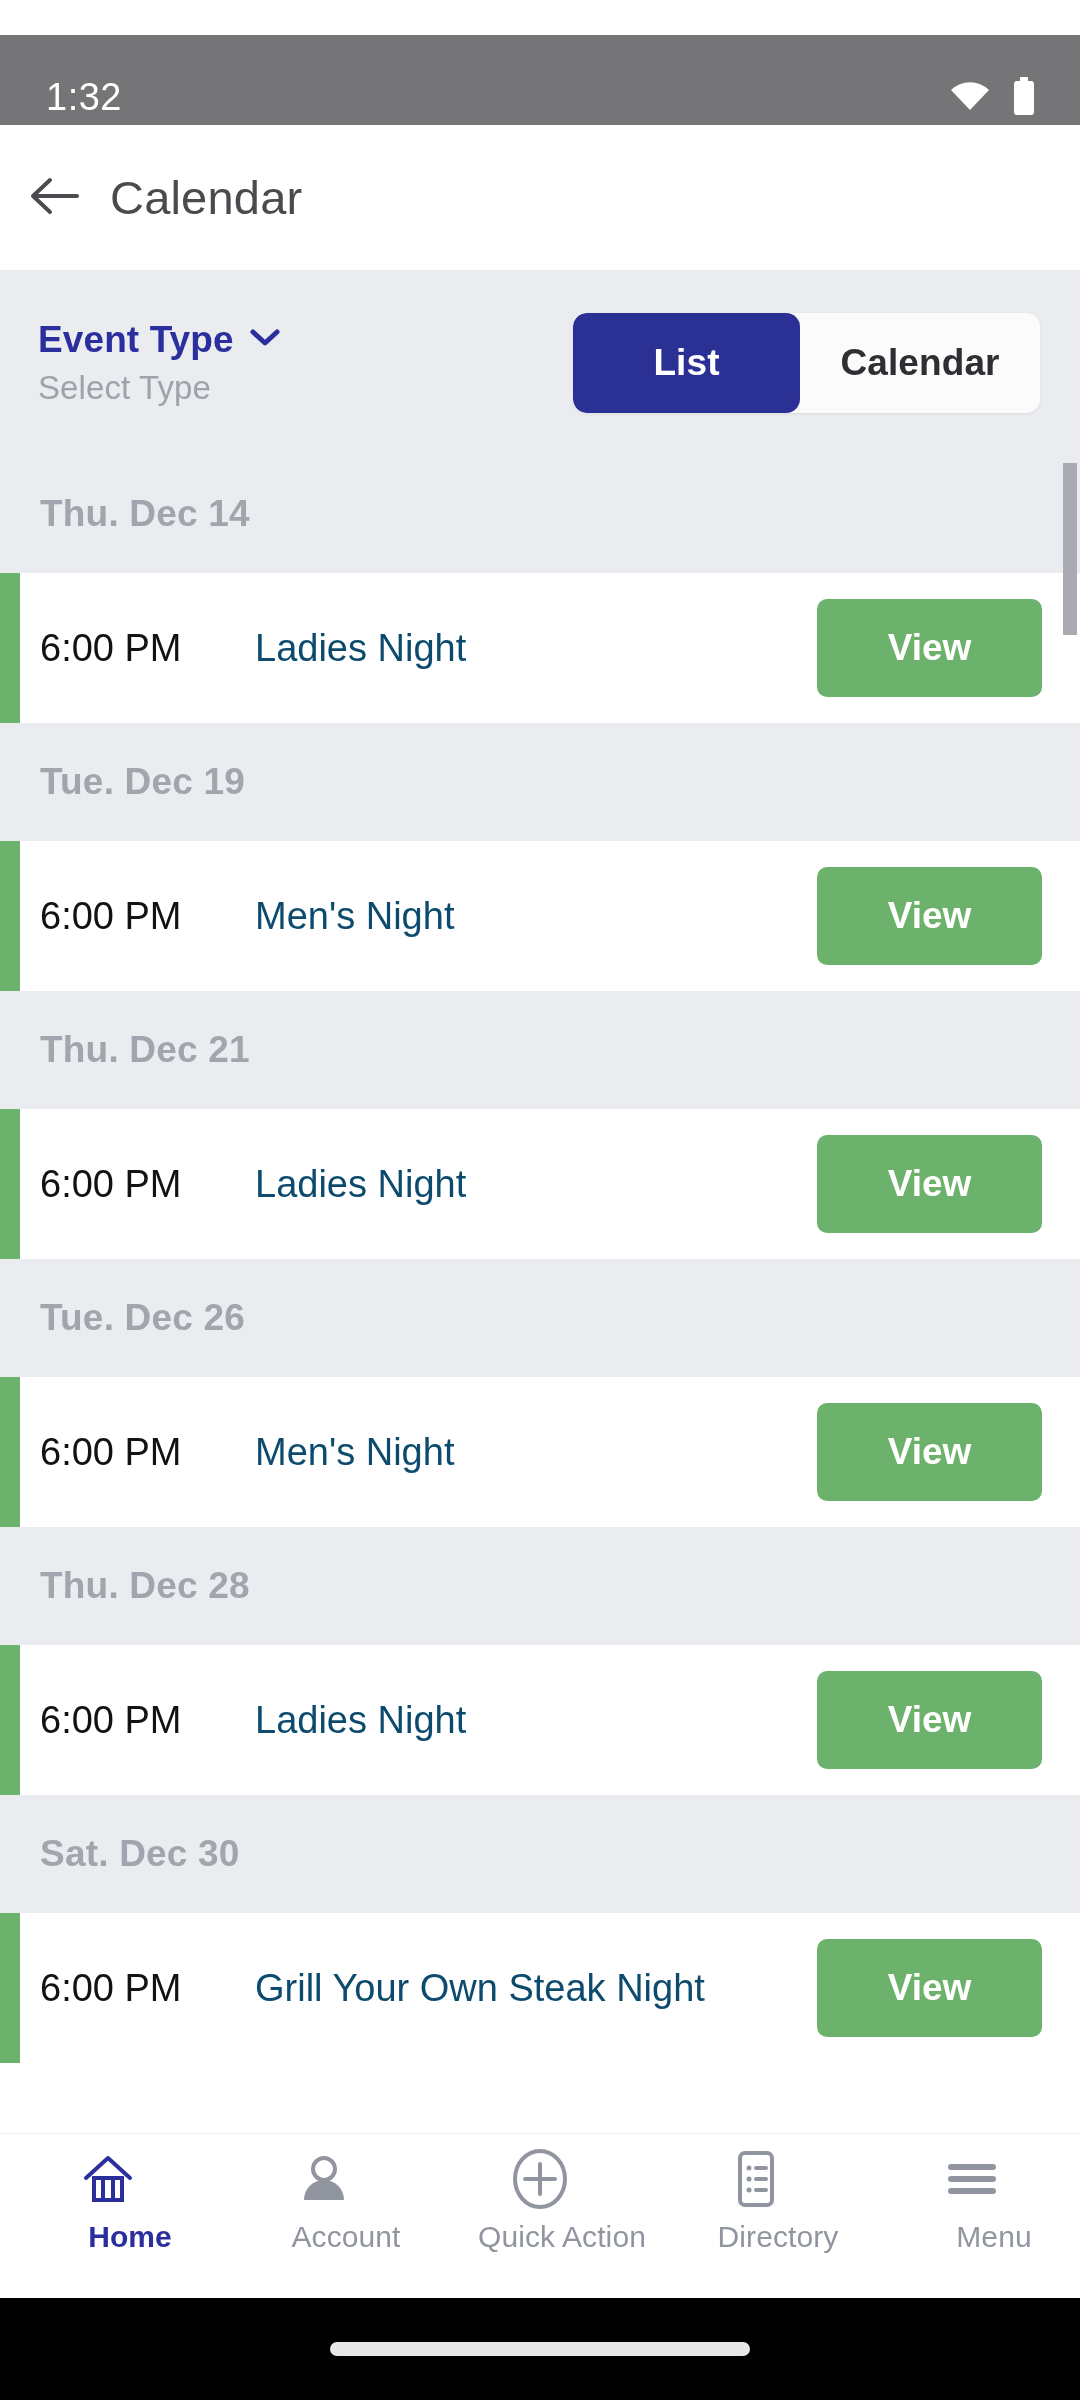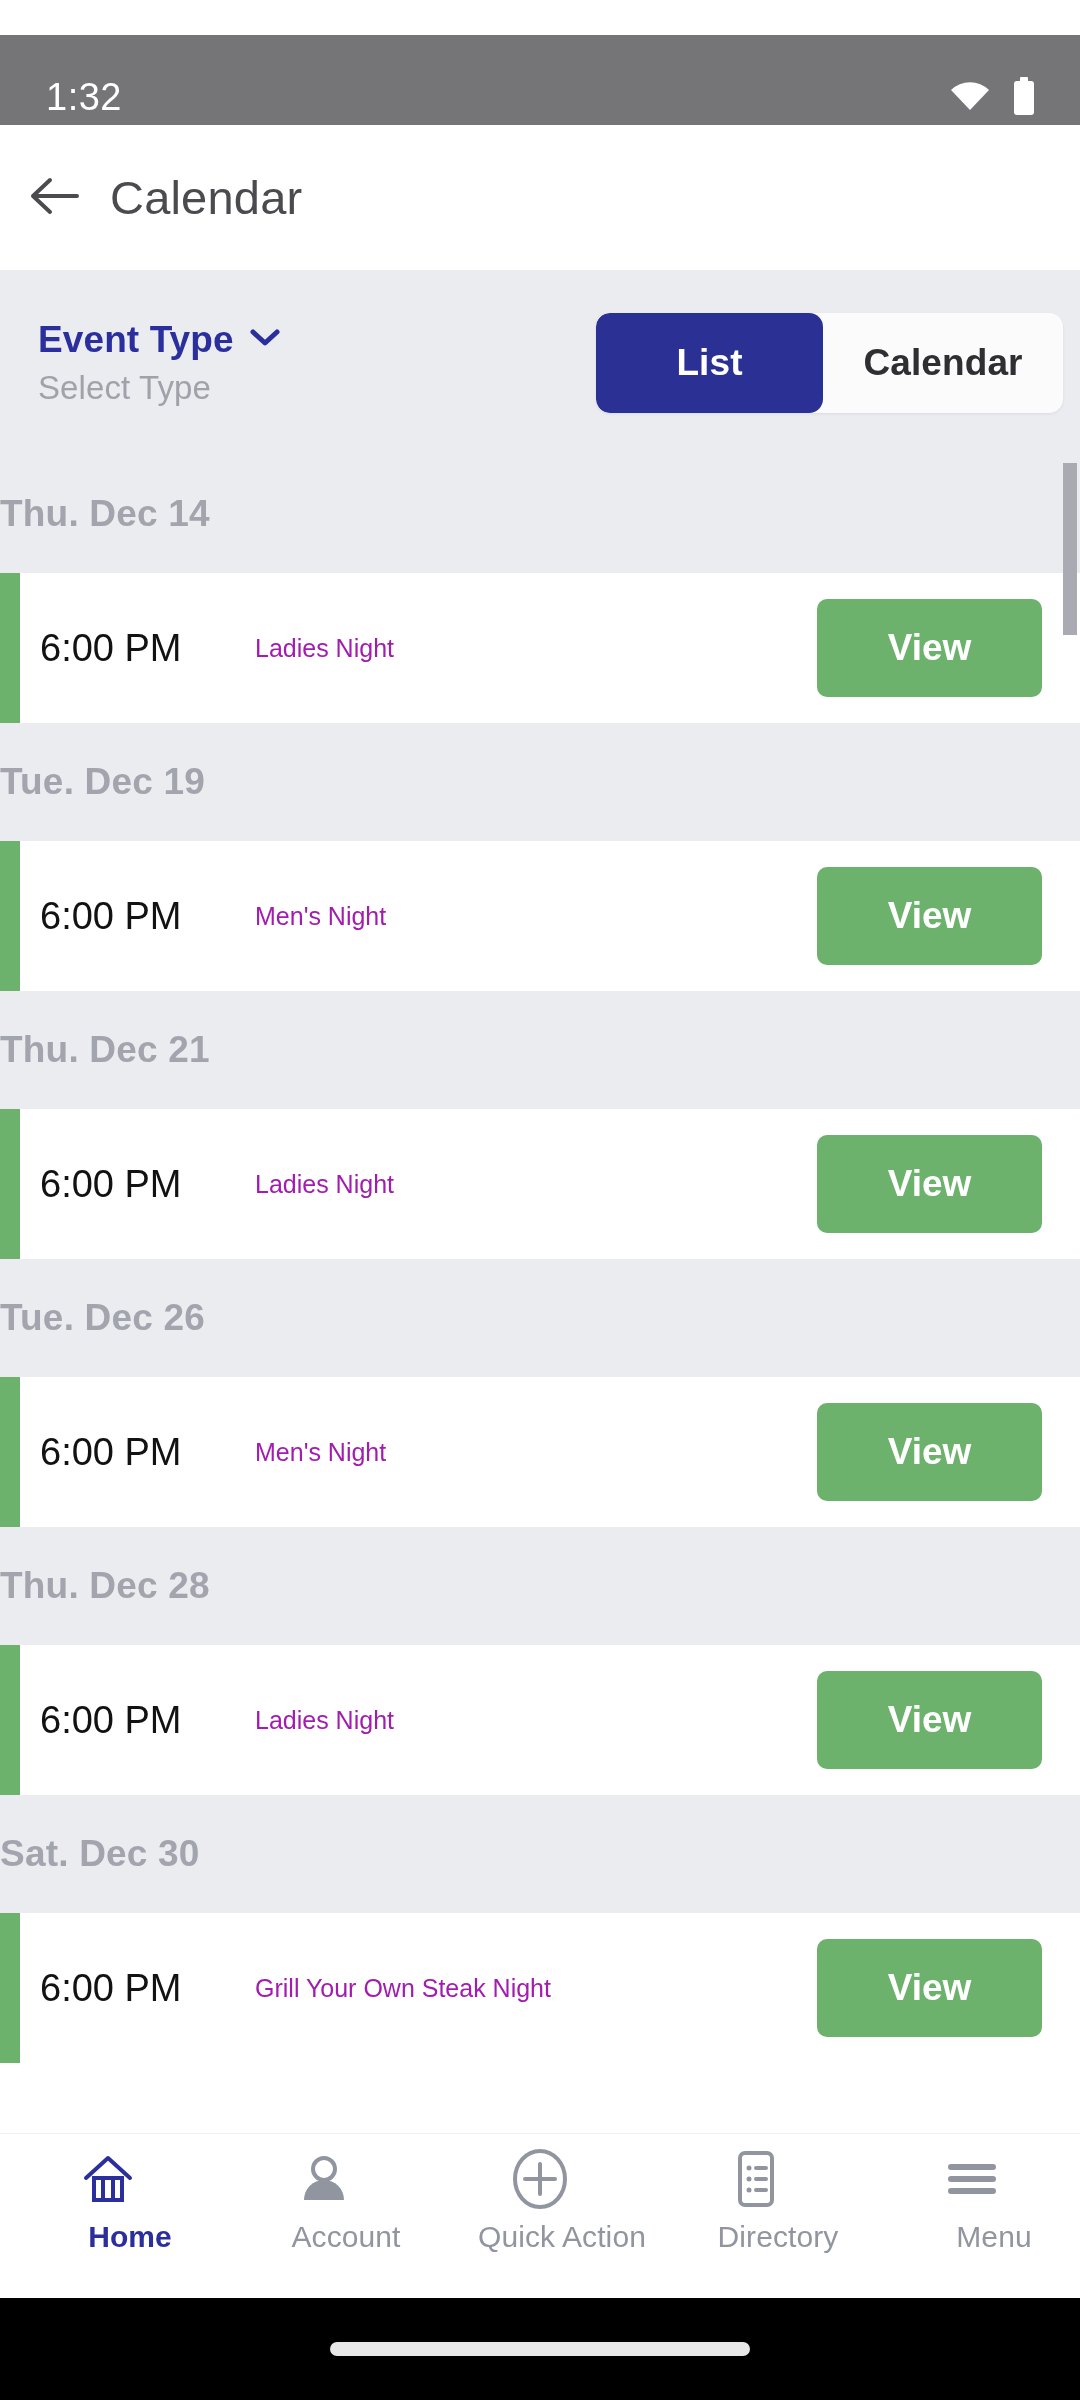--- a/index.html
+++ b/index.html
@@ -30,21 +30,21 @@
   .back-btn { width:110px; display:flex; align-items:center; justify-content:center; }
   .appbar-title {
     font-size:47px; color:#4b4b4f; letter-spacing:0.2px;
   }
 
   
   .filterbar {
     position:absolute; left:0; top:270px; width:1080px; height:185px;
     background:#ebecf0;
     display:flex; align-items:center; justify-content:space-between;
-    padding:0 17px 0 38px;
+    padding:0 40px 0 38px;
   }
   .evt-type-wrap { display:flex; flex-direction:column; gap:8px; }
   .evt-type-row { display:flex; align-items:center; gap:16px; }
   .evt-type-label {
     font-size:37px; font-weight:bold; color:#2b2f9e; letter-spacing:0.1px;
   }
   .evt-type-sub { font-size:33px; color:#a0a2ab; letter-spacing:0.1px; }
 
   .toggle {
     display:flex; background:#fbfbfc; border-radius:14px; overflow:hidden;
@@ -57,33 +57,33 @@
   .toggle-opt.active {
     width:227px; background:#2b3095; color:#ffffff; font-weight:bold;
     border-radius:14px;
   }
   .toggle-opt.inactive { width:240px; color:#2e2e33; font-weight:bold; }
 
   
   .list { position:absolute; left:0; top:455px; width:1080px; height:1720px; overflow:hidden; }
   .date-header {
     position:relative; height:118px; background:#ebecf0;
-    display:flex; align-items:center; 
+    display:flex; align-items:center; padding-left:40px;
   }
   .date-header-text { font-size:37px; font-weight:bold; color:#a3a5ae; letter-spacing:0.2px; }
   .event-row {
     position:relative; height:150px; background:#ffffff;
     display:flex; align-items:center; padding-left:40px; padding-right:38px;
   }
   .event-accent {
     position:absolute; left:0; top:0; width:20px; height:100%;
     background:#6cb26c;
   }
   .event-time { font-size:38px; color:#121212; width:215px; flex:0 0 auto; }
-  .event-title { font-size:25px; color:#a21caf; flex:1 1 auto; white-space:nowrap; }
+  .event-title { font-size:38px; color:#0c4a6e; flex:1 1 auto; white-space:nowrap; }
   .view-btn {
     flex:0 0 auto; width:225px; height:98px;
     background:#6cb26c; border-radius:10px;
     display:flex; align-items:center; justify-content:center;
     color:#ffffff; font-size:37px; font-weight:bold;
   }
 
   
   .scrollbar-thumb {
     position:absolute; right:3px; top:8px; width:14px; height:172px;

